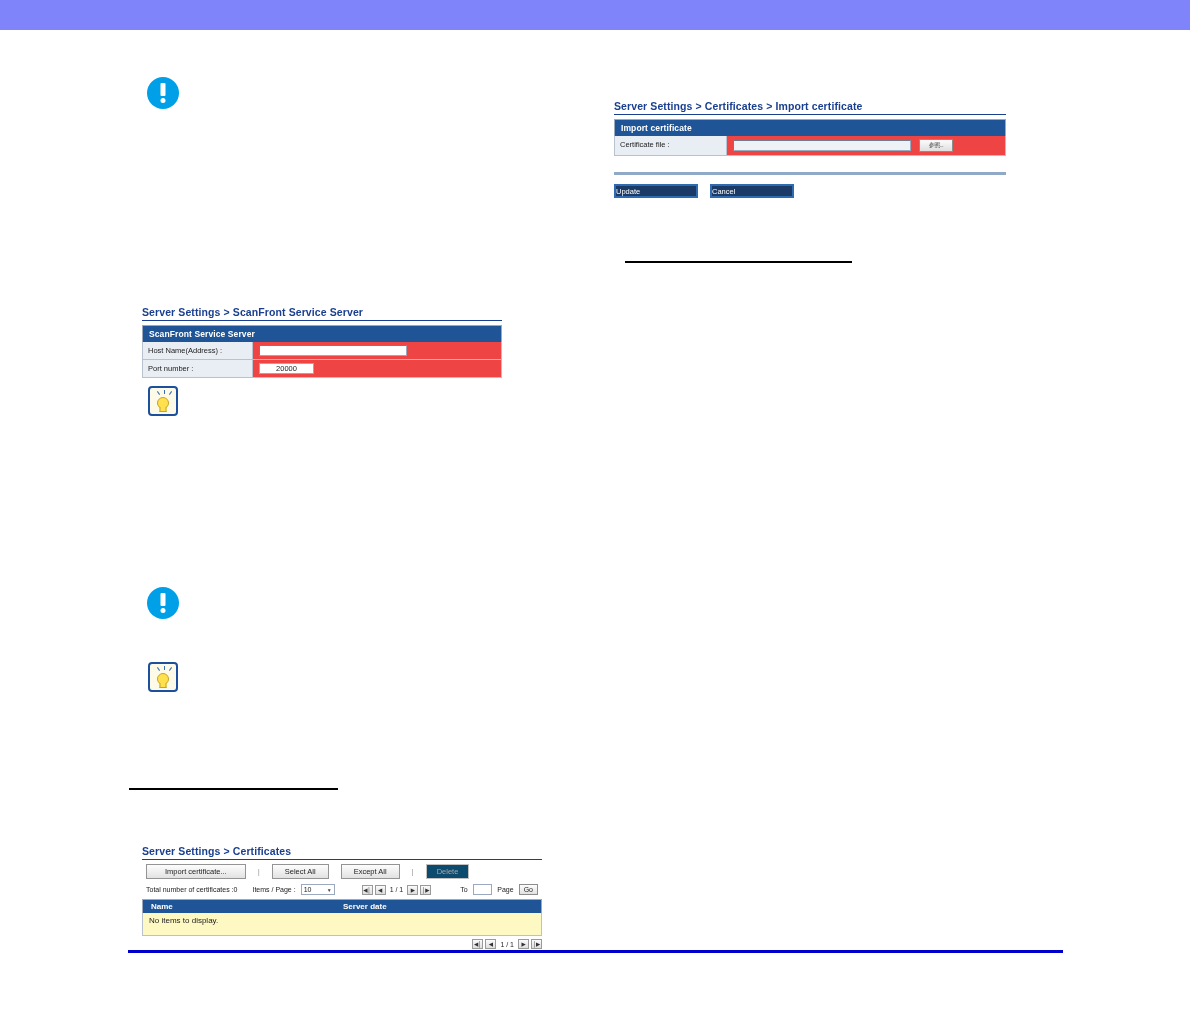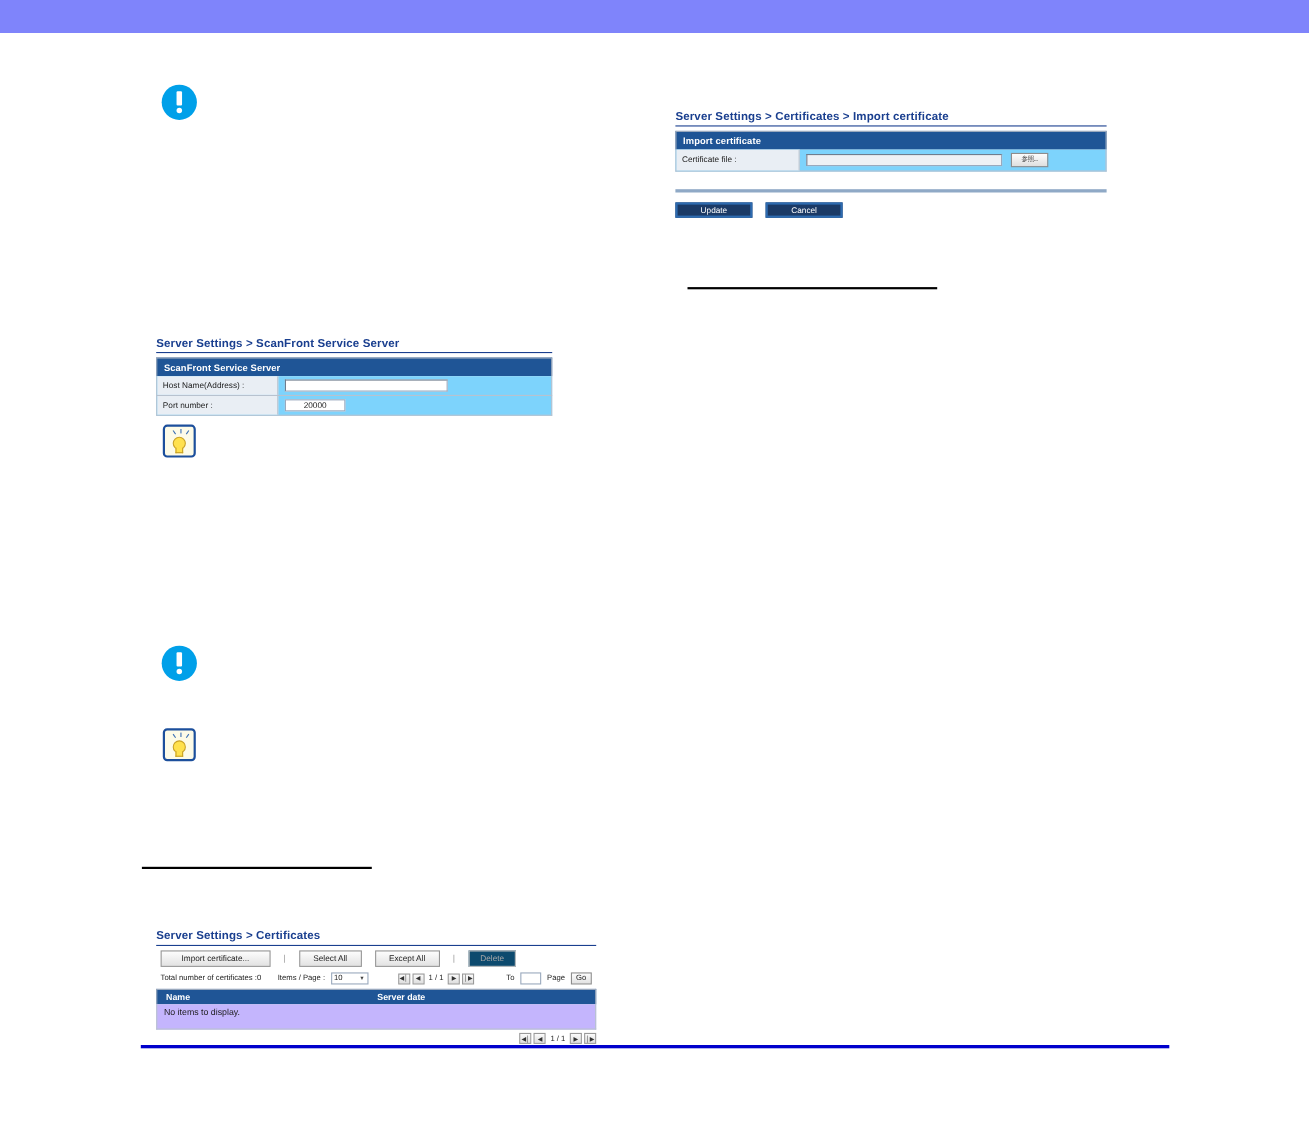--- a/index.html
+++ b/index.html
@@ -72,21 +72,21 @@
   }
   .panel-head {
     background:#1f5596; color:#ffffff;
     font-size:8.5px; font-weight:bold;
     padding:3px 6px; letter-spacing:0.1px;
     border:1px solid #9aa9bd; border-bottom:none;
   }
   .frow {
     display:flex; align-items:stretch;
     border:1px solid #b8c2cf; border-top:none;
-    background:#7dd3fc;
+    background:#ef4444;
   }
   .flabel {
     width:110px; flex:0 0 110px;
     background:#e9eef4; color:#1b1b1b;
     font-size:7.5px; padding:4px 5px;
     border-right:1px solid #b8c2cf;
     white-space:nowrap;
   }
   .fval {
     flex:1; padding:3px 6px;
@@ -114,23 +114,23 @@
     background:linear-gradient(#fcfcfc,#dfdfdf);
     border:1px solid #8d8d8d;
     font-size:6px; color:#333; line-height:11px; text-align:center;
     letter-spacing:-0.5px;
   }
   .blue-sep {
     height:3px; background:#8fa9c6; margin-top:16px;
   }
   .btn-row { margin-top:9px; display:flex; gap:12px; }
   .navy-btn {
-    width:70px; height:14px;
+    width:84px; height:14px;
     background:#1b3a66; border:2px solid #2e6bb0;
-    color:#ffffff; font-size:7.5px; text-align:center; line-height:11px;
+    color:#ffffff; font-size:7.5px; text-align:left; line-height:11px;
   }
 
   
   #shot-scanfront { left:142px; top:306px; width:360px; }
 
   
   #shot-certs { left:142px; top:845px; width:400px; }
   .tool-row {
     display:flex; align-items:center; gap:12px;
     padding:4px 4px 3px 4px; font-size:7.5px;
@@ -173,21 +173,21 @@
   }
   .list-head {
     display:flex; background:#1f5596; color:#ffffff;
     font-size:8px; font-weight:bold;
     border:1px solid #9aa9bd; border-bottom:none;
   }
   .list-head .c1 { width:200px; flex:0 0 200px; padding:2px 8px; }
   .list-head .c2 { flex:1; padding:2px 0; }
   .list-empty {
     border:1px solid #b8c2cf; border-top:none;
-    background:#c4b5fd; font-size:8px; color:#1b1b1b;
+    background:#fef9c3; font-size:8px; color:#1b1b1b;
     padding:3px 6px 10px 6px;
   }
   .foot-pager {
     display:flex; justify-content:flex-end; align-items:center;
     gap:2px; padding-top:3px;
   }
 
   
   .rule-black { position:absolute; height:2px; background:#000000; }
 </style>

